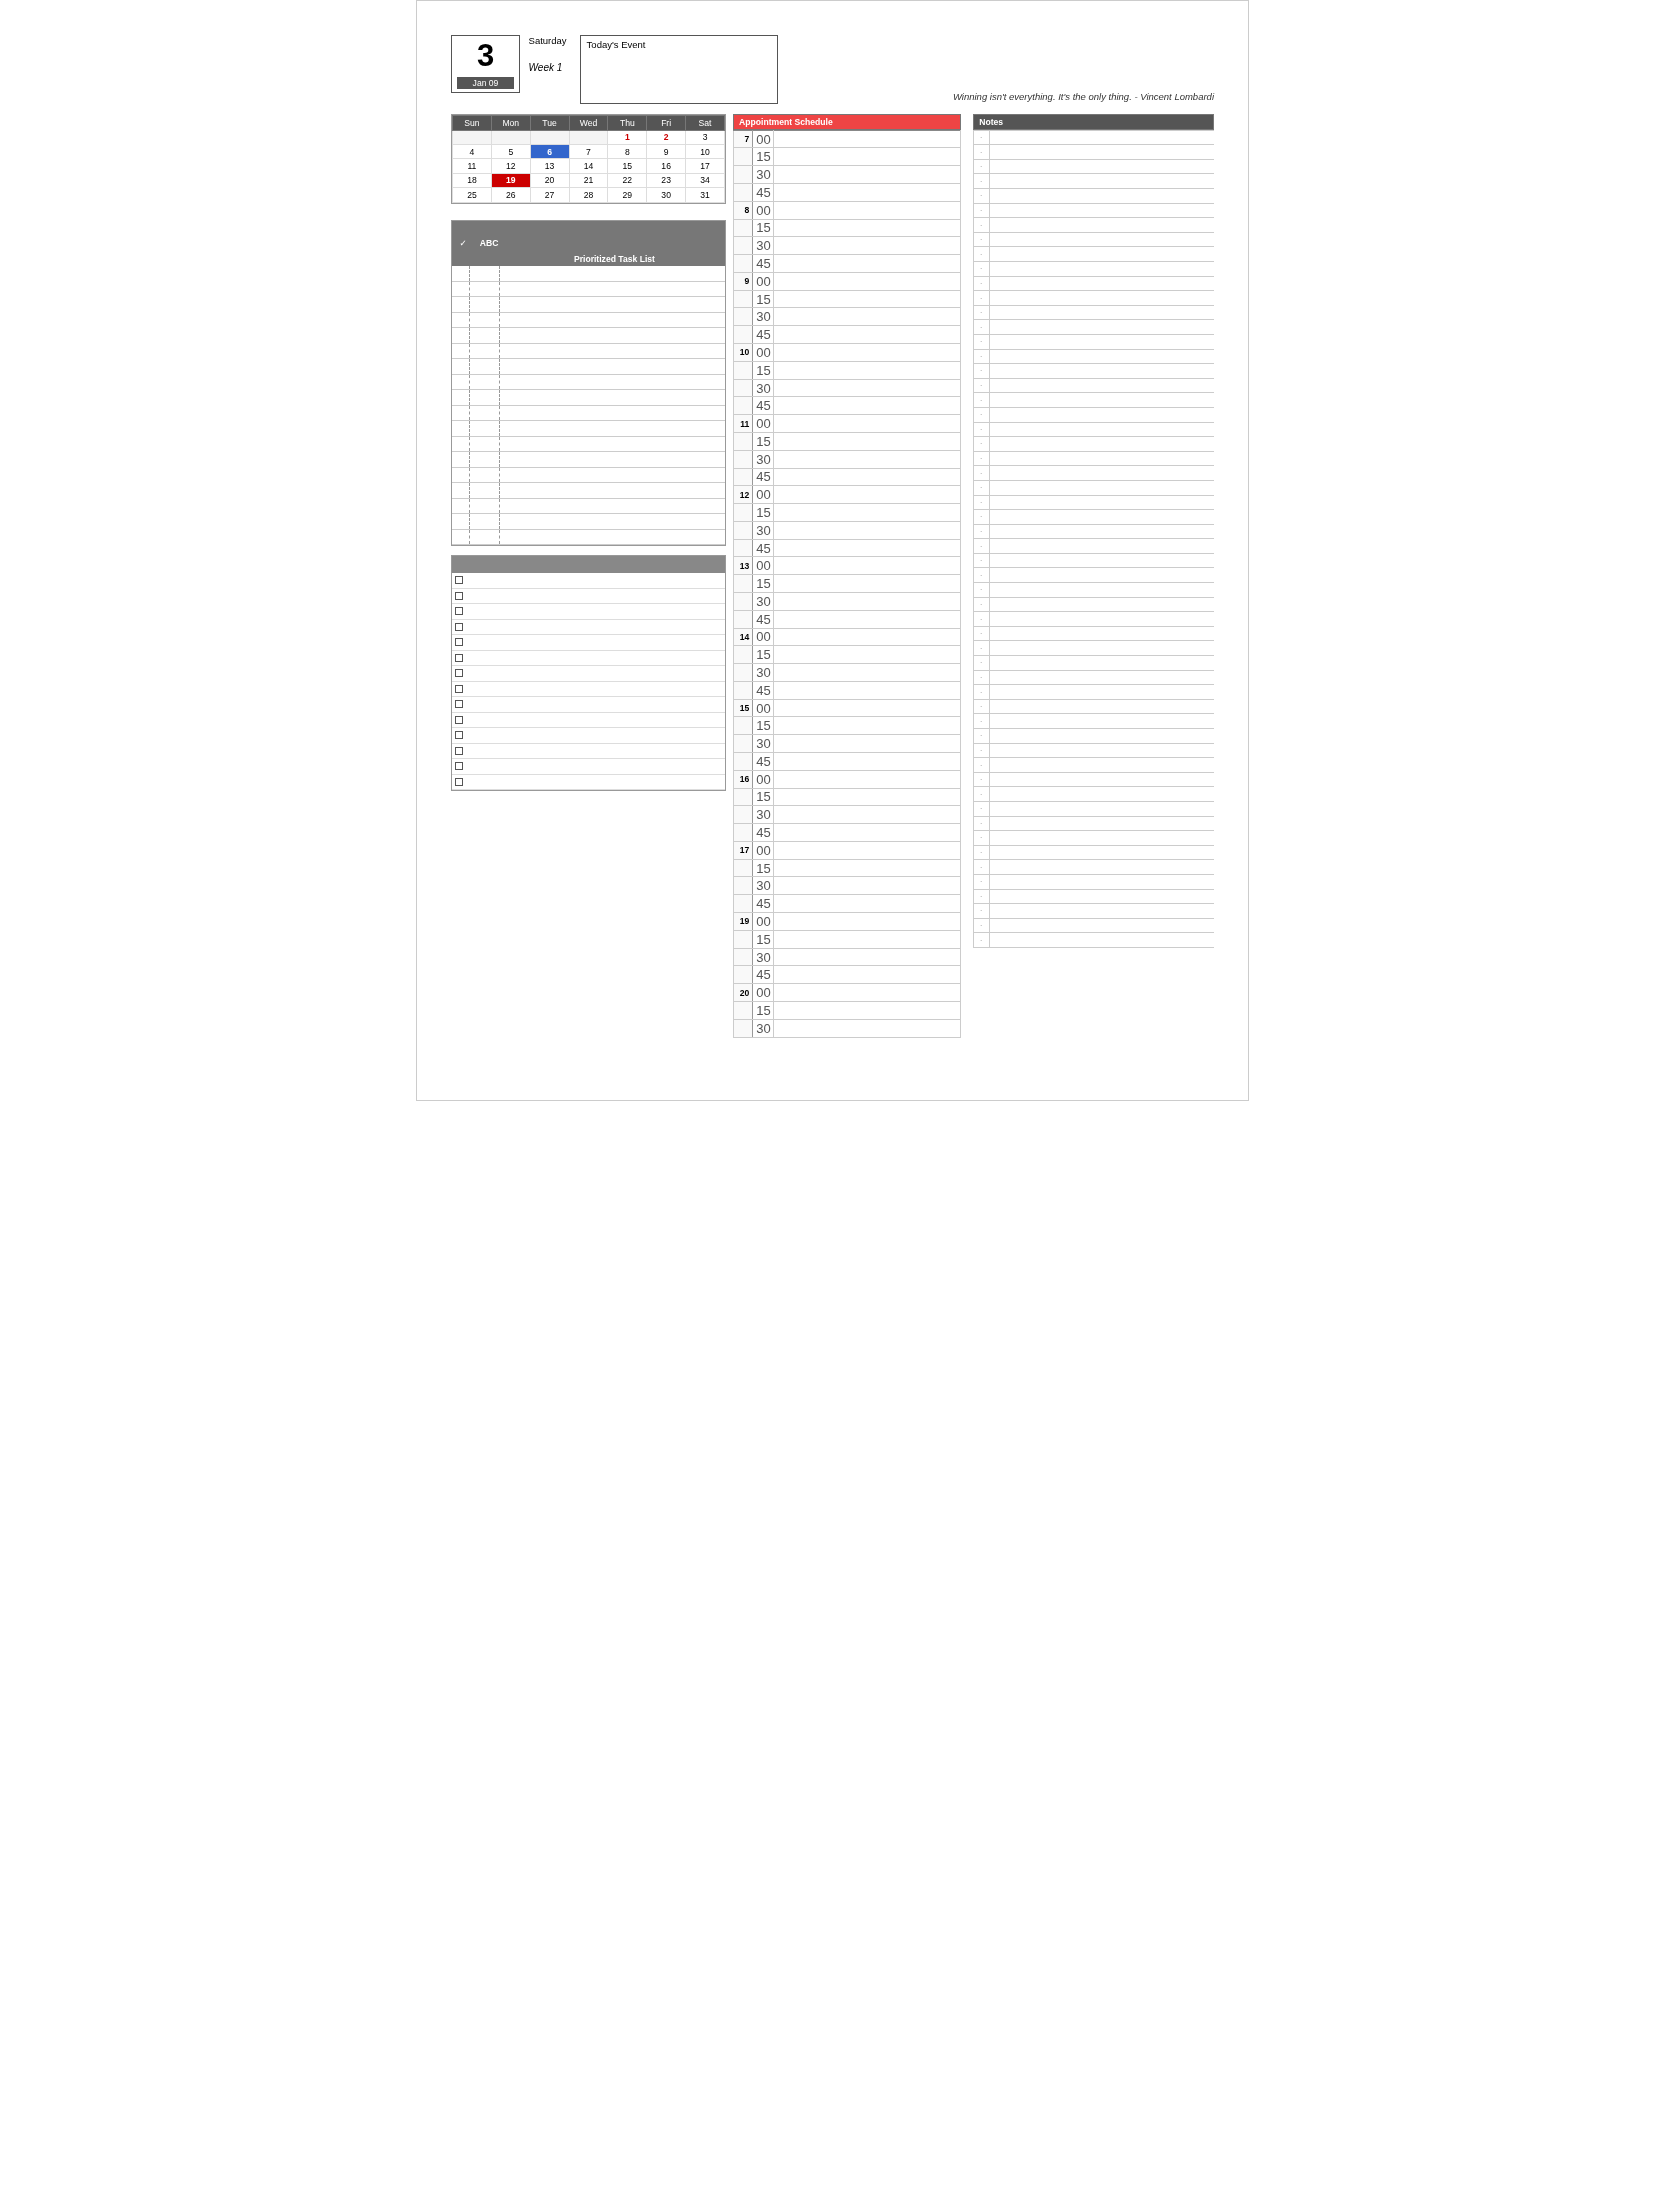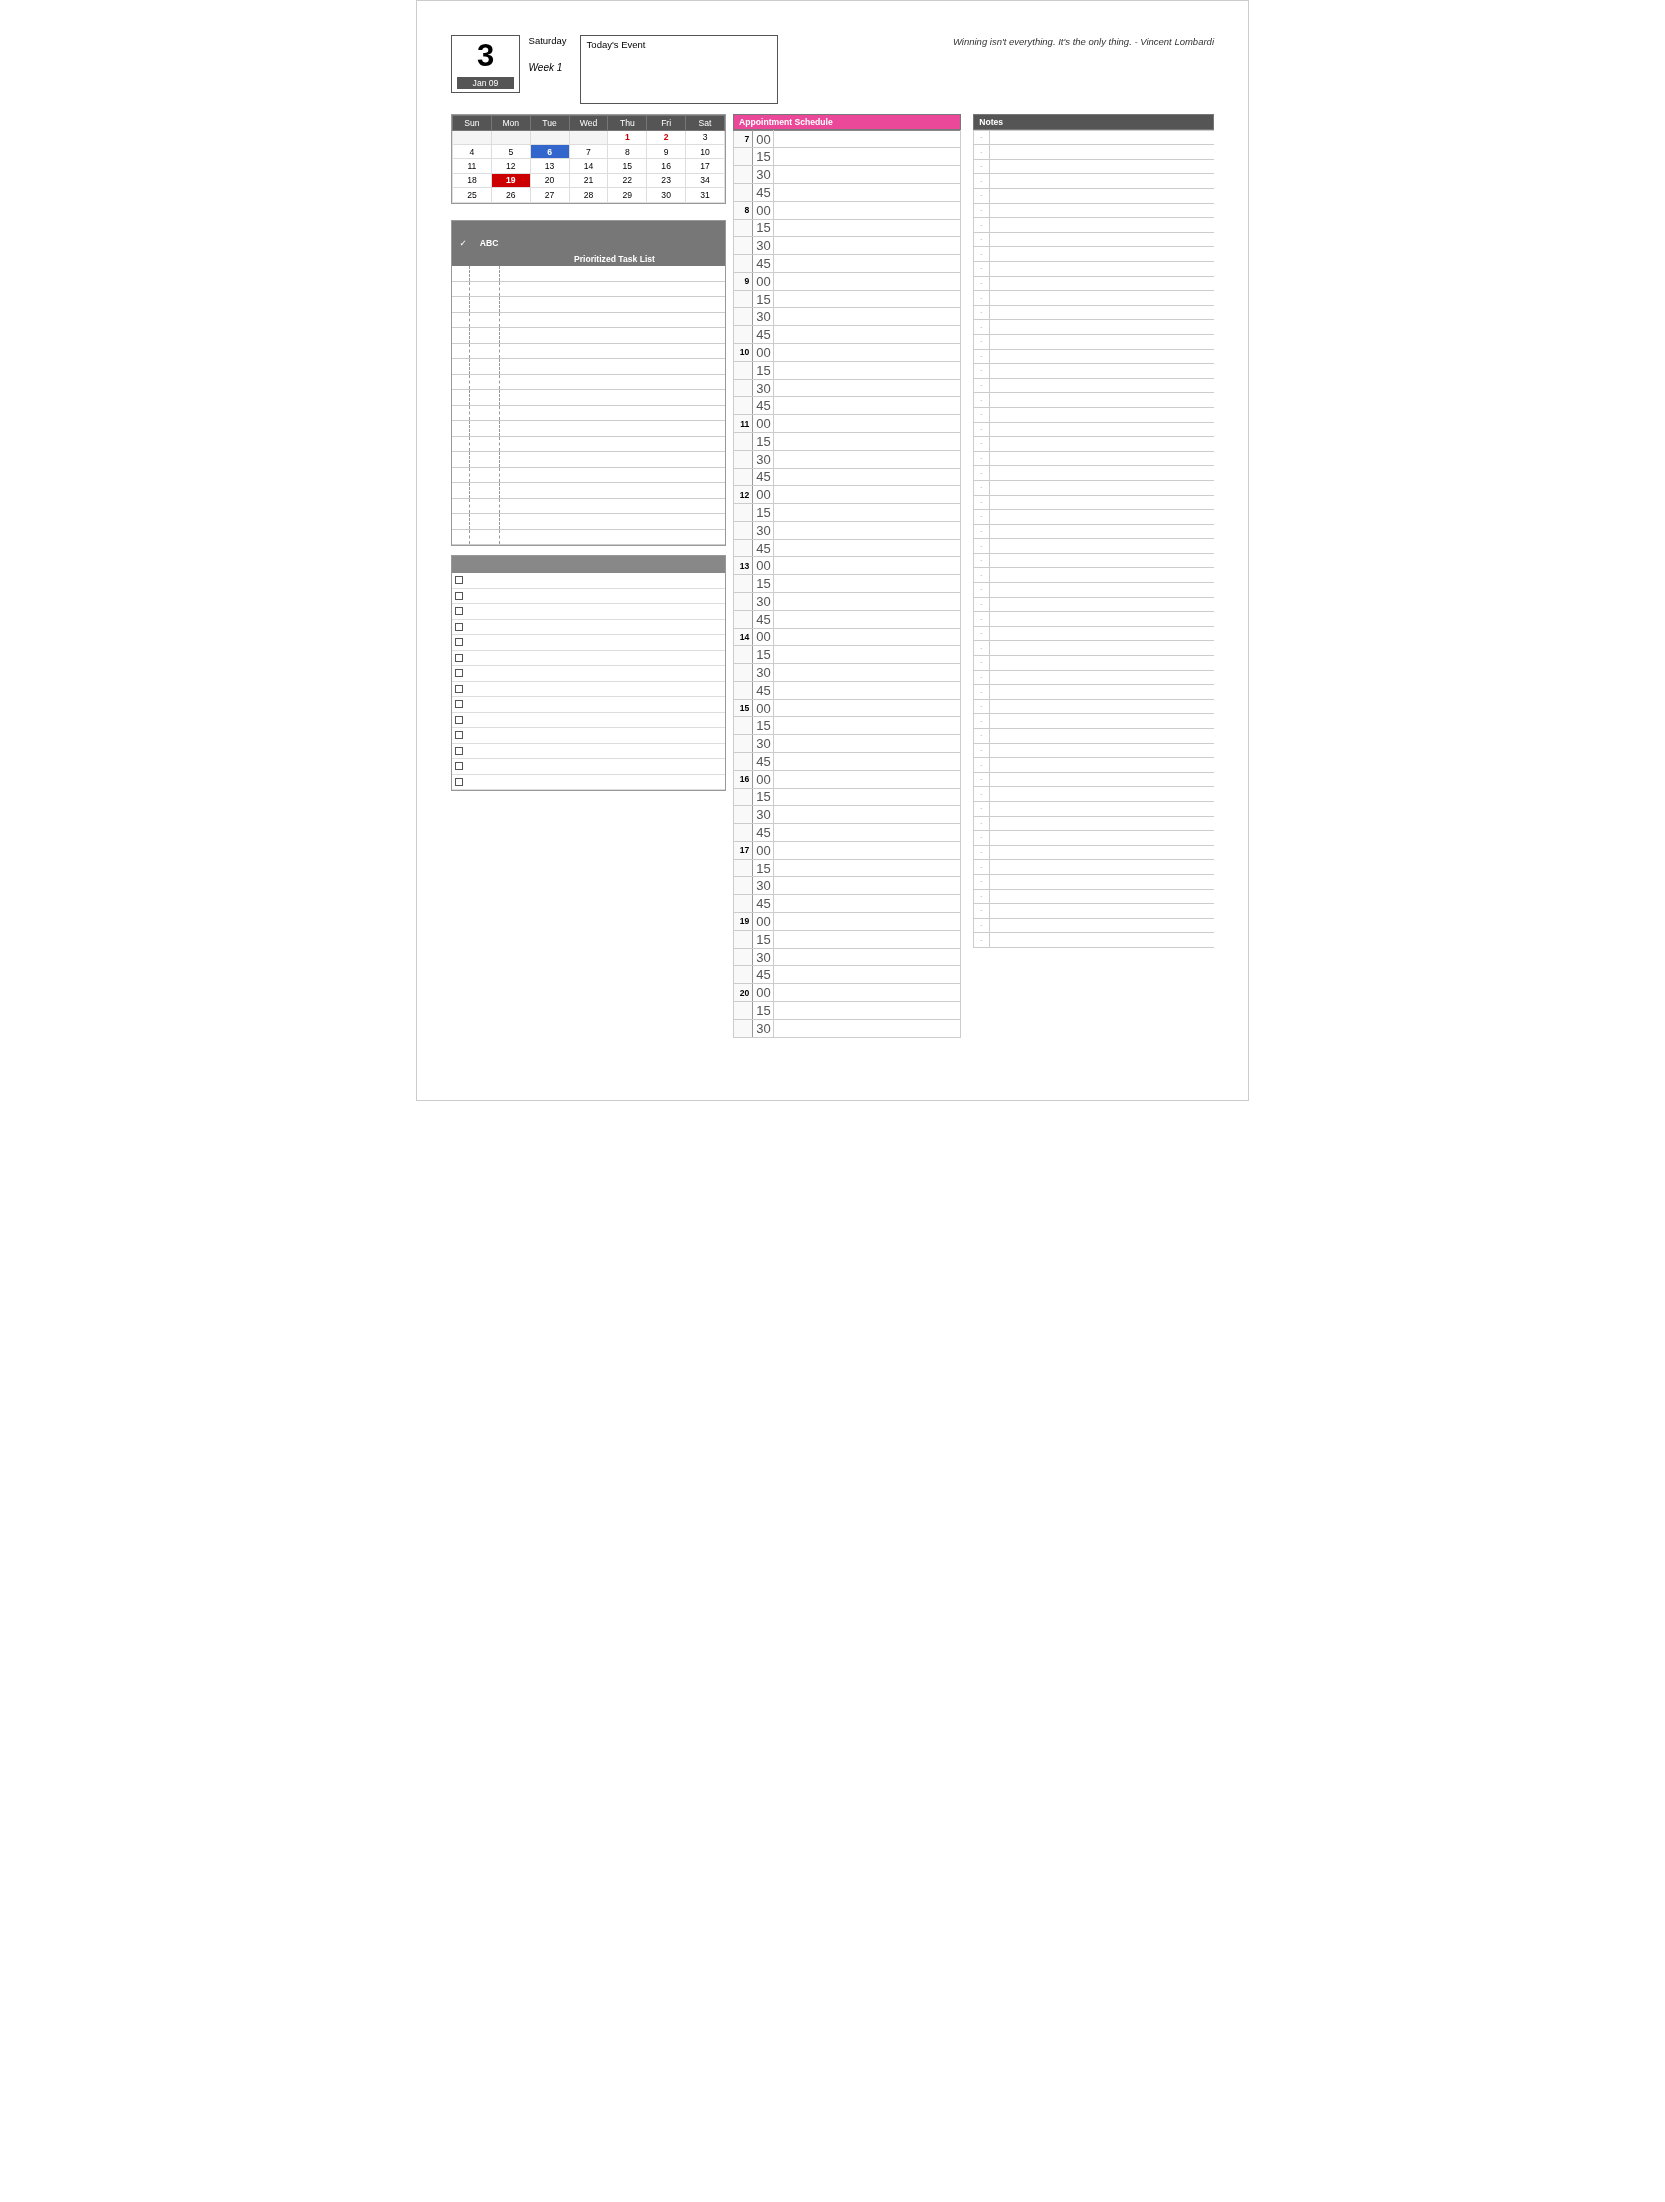--- a/index.html
+++ b/index.html
@@ -70,21 +70,21 @@
 
     .quote-box {
       flex: 1;
       font-style: italic;
       font-size: 9.5px;
       text-align: right;
       padding-left: 10.3px;
       color: #333;
       line-height: 1.5;
       display: flex;
-      align-items: flex-start;
+      align-items: flex-end;
       justify-content: flex-end;
     }
 
     
     .main-layout {
       display: flex;
       gap: 0;
     }
 
     
@@ -201,21 +201,21 @@
       flex: 1;
       display: flex;
       gap: 0;
     }
 
     
     .appointment-section {
       flex: 1;
     }
     .appointment-header {
-      background: #ec4899;
+      background: #ef4444;
       color: #fff;
       font-size: 8.6px;
       padding: 1.7px 5.2px;
       font-weight: bold;
       border: 0.9px solid #777;
     }
     .appt-table {
       width: 100%;
       border-collapse: collapse;
     }

